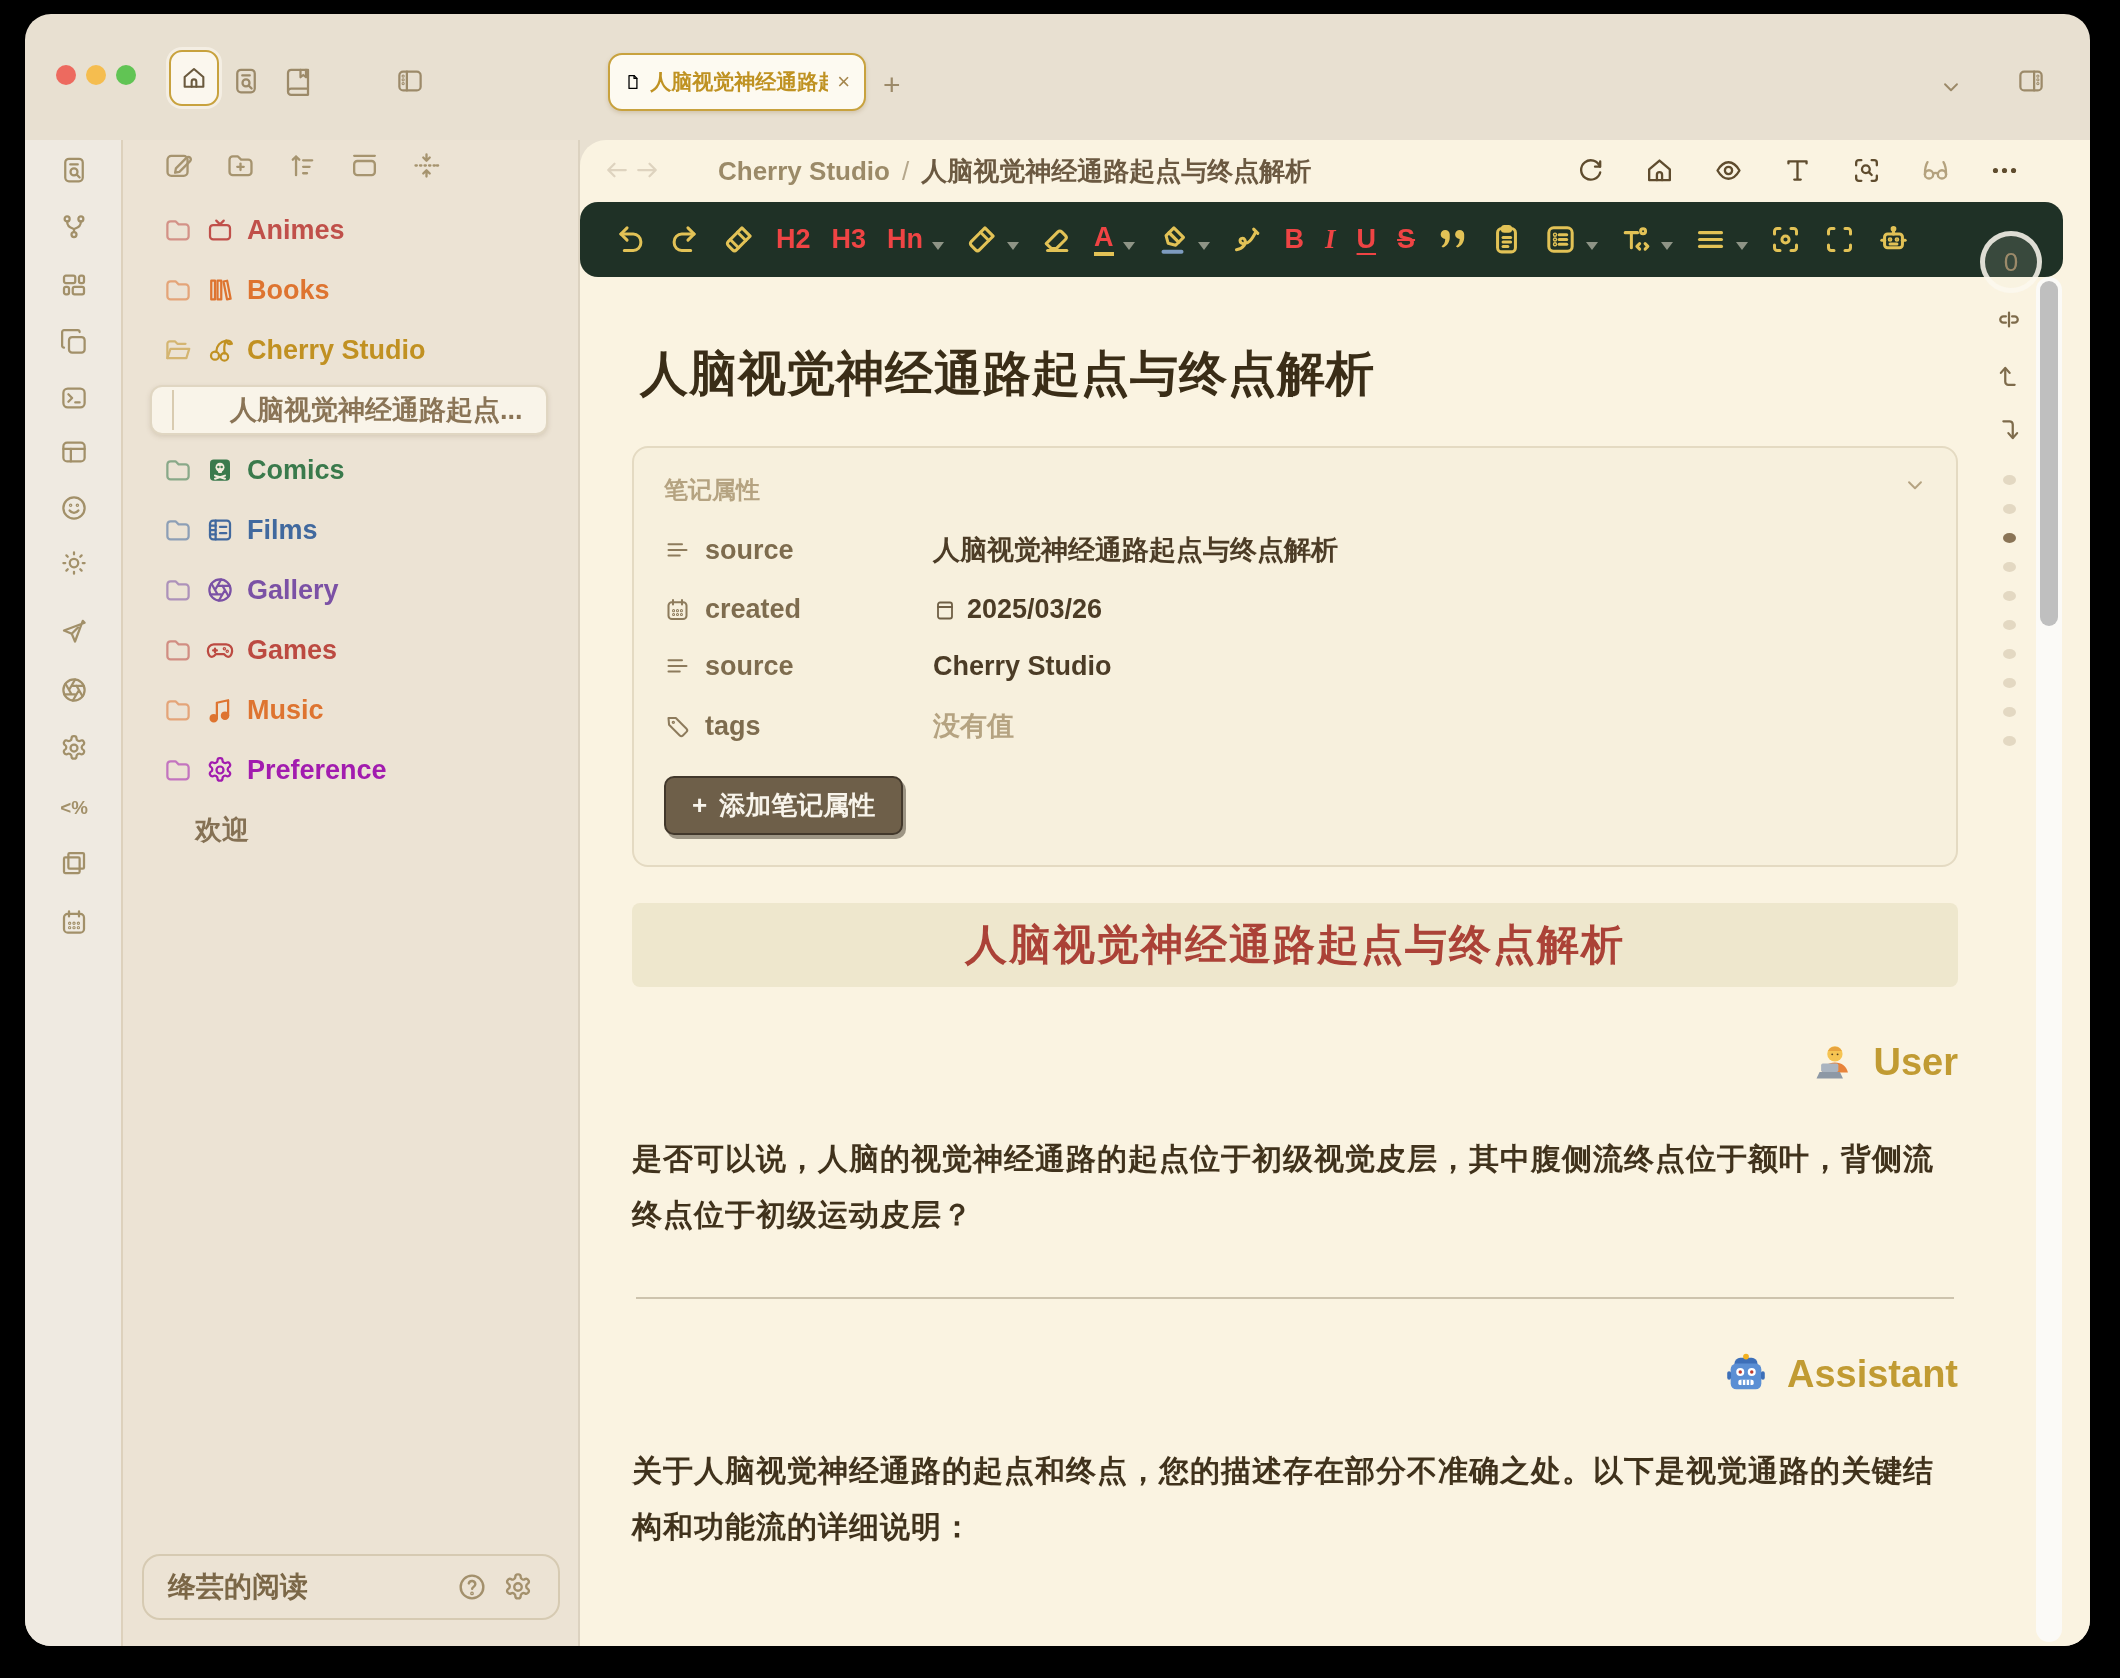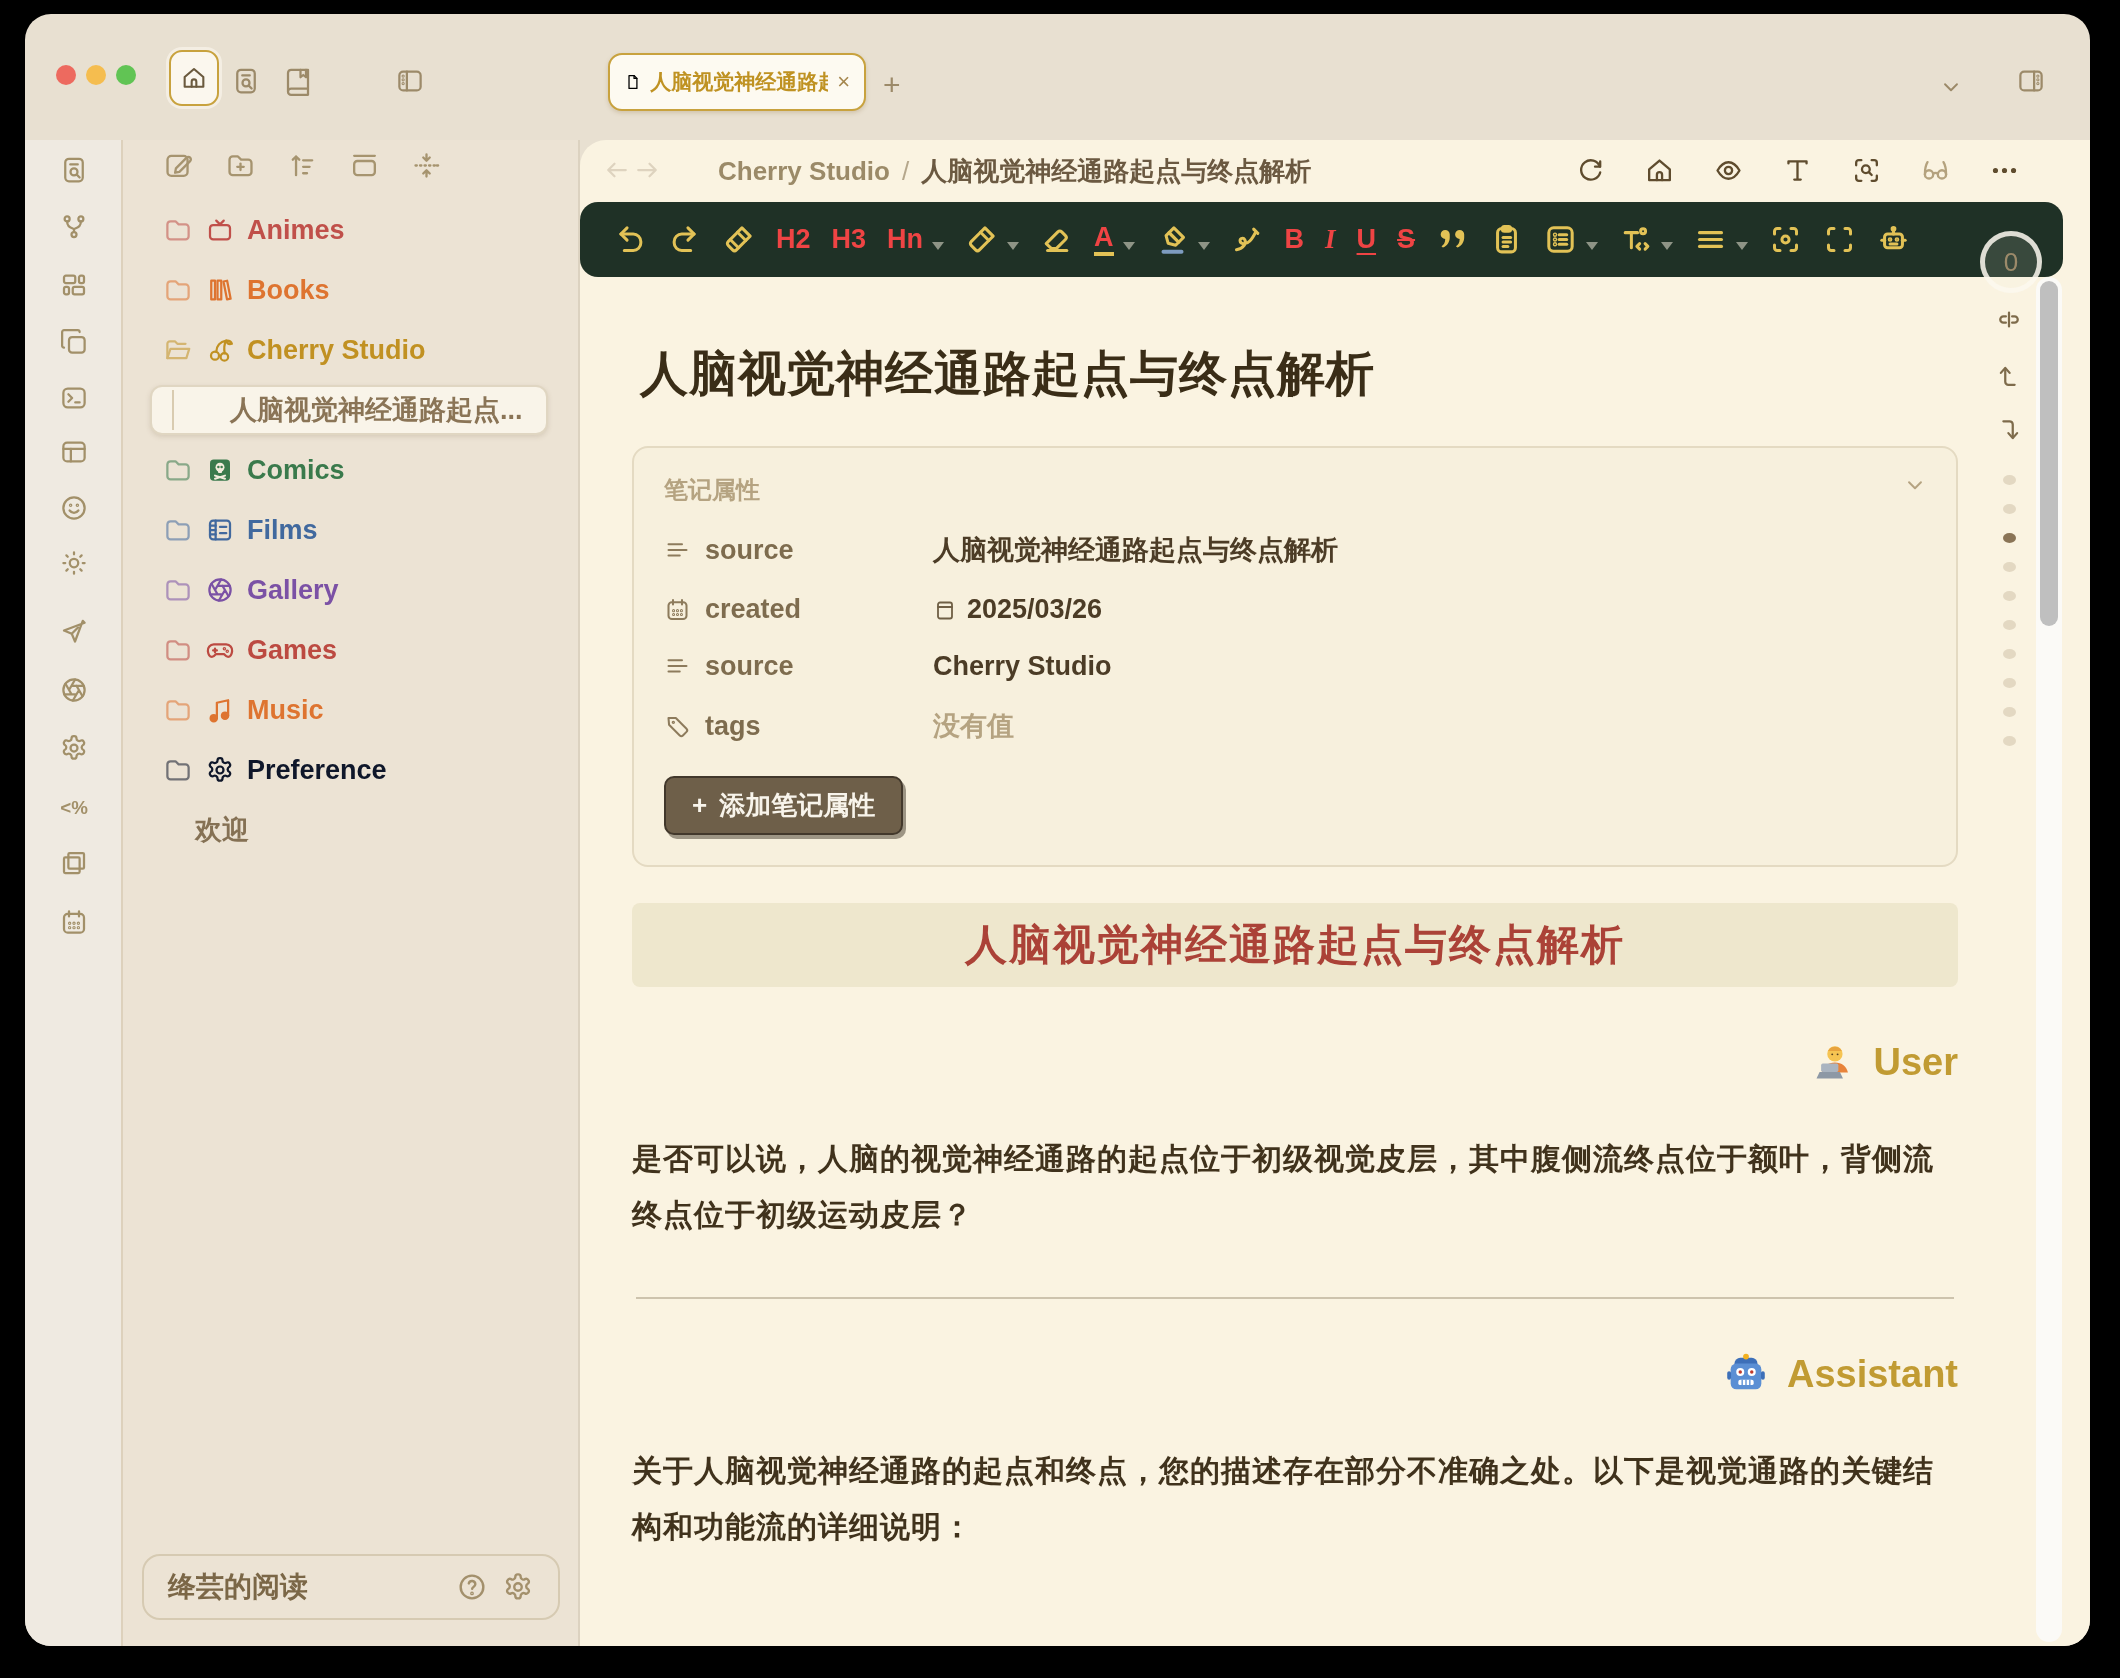--- a/index.html
+++ b/index.html
@@ -45,21 +45,21 @@
   
   .sidebar{width:457px;height:100%;background:#ece3d4;border-right:2px solid #dcd2c0;position:relative;flex:none;}
   .side-tools{position:absolute;top:10px;left:40px;display:flex;gap:31px;color:#a6946f;}
   .side-tools .st{width:31px;height:31px;}
   .tree{position:absolute;top:60px;left:0;width:100%;}
   .row{height:60px;display:flex;align-items:center;gap:12px;padding-left:40px;font-size:27px;font-weight:700;}
   .row .fico{width:30px;height:30px;opacity:.55;flex:none;}
   .row .tico{width:30px;height:30px;flex:none;}
   .c-animes{color:#c0504a}.c-books{color:#de7430}.c-cherry{color:#c19122}
   .c-comics{color:#3a7a4c}.c-films{color:#41699e}.c-gallery{color:#7b51a5}
-  .c-games{color:#bc4a41}.c-music{color:#de7430}.c-pref{color:#0f172a}
+  .c-games{color:#bc4a41}.c-music{color:#de7430}.c-pref{color:#a21caf}
   .row.sel{position:relative;height:50px;margin:5px 0 5px 27px;width:398px;background:#f9f4e9;
            border:2px solid #e0d6c2;border-radius:12px;color:#8a7456;padding-left:78px;
            box-shadow:0 2px 5px rgba(120,100,70,.18);}
   .row.sel::before{content:"";position:absolute;left:20px;top:3px;bottom:3px;width:2px;background:#d9cbb0;}
   .row.welcome{padding-left:72px;color:#857154;}
   .nb-pill{position:absolute;left:19px;bottom:26px;width:418px;height:66px;border:2px solid #d6cab2;
            border-radius:18px;display:flex;align-items:center;padding:0 24px;gap:14px;}
   .nb-label{font-size:28px;font-weight:700;color:#7b6747;}
   .nb-ic{width:32px;height:32px;color:#a3906c;}
   .nb-sp{margin-left:auto;}

